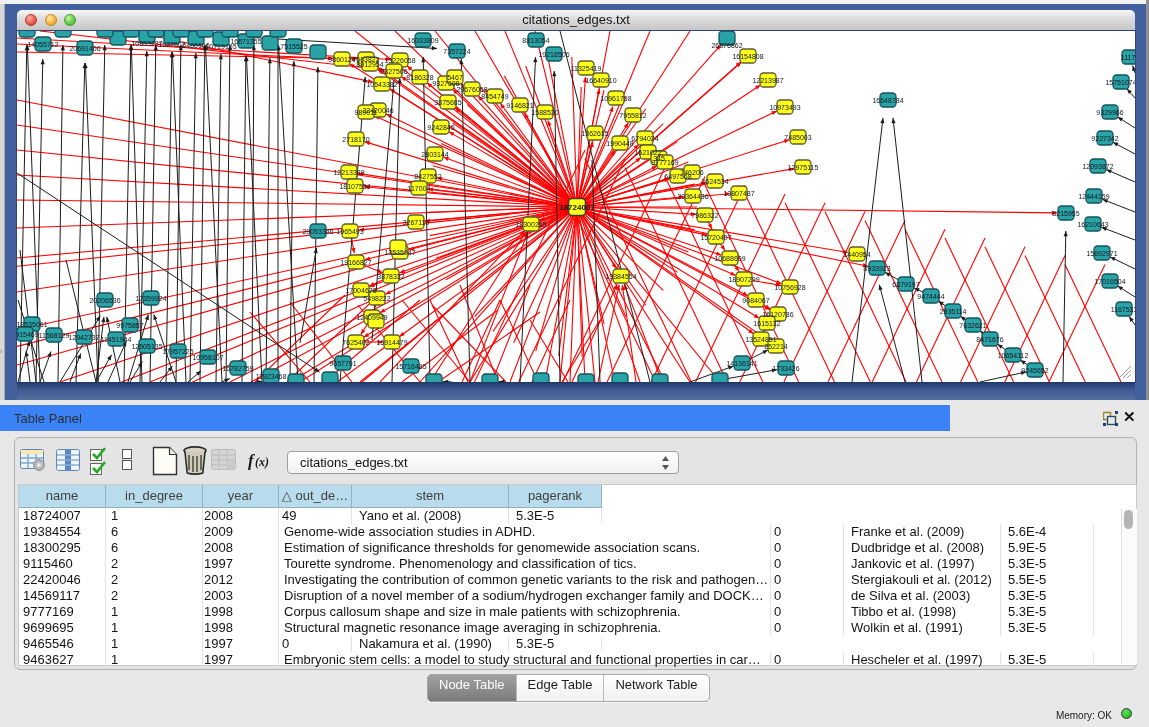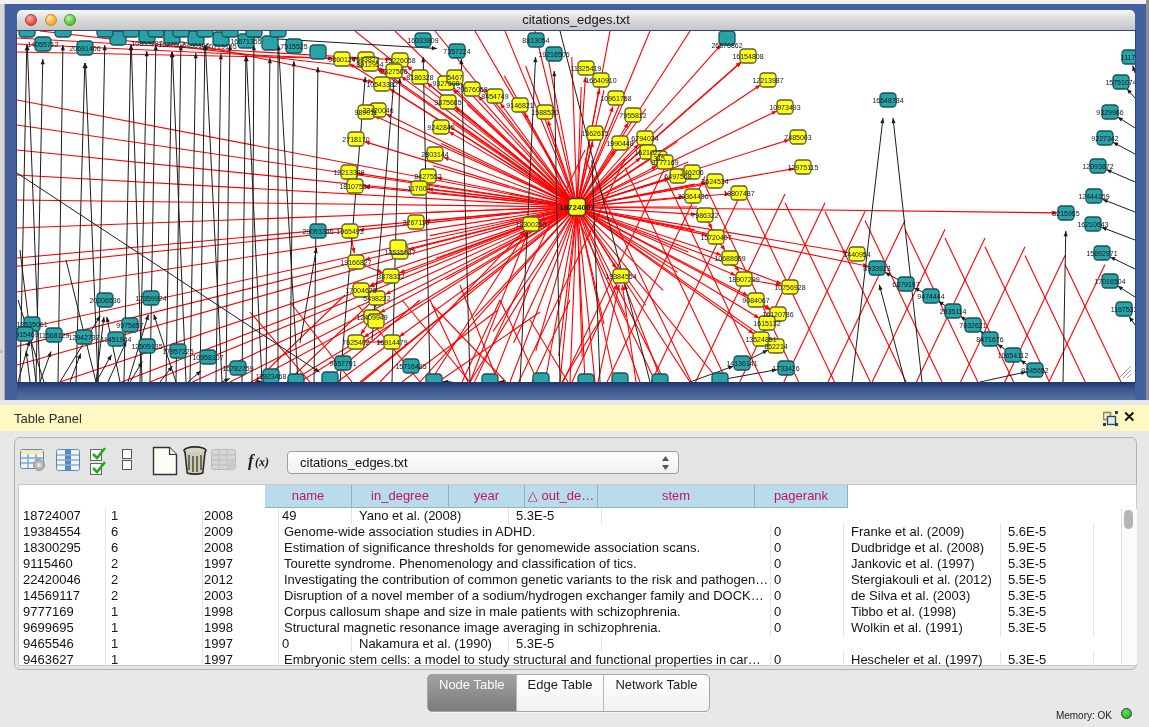--- a/index.html
+++ b/index.html
@@ -7,45 +7,45 @@
 #lstrip { position:absolute; left:0; top:4px; width:5px; height:396px; background:#d8d8d8; border-right:1px solid #a8a8a8; }
 #rgut { position:absolute; left:1146px; top:0; width:3px; height:400px; background:#8f8f8f; }
 #titlebar { position:absolute; left:17px; top:10px; width:1118px; height:21px; border-radius:5px 5px 0 0;
   background:linear-gradient(#f7f7f7, #dcdcdc 45%, #c6c6c6); border-bottom:1px solid #6e6e6e; }
 #title { text-align:center; font-size:13px; color:#161616; line-height:20px; }
 .tl { position:absolute; top:3.5px; width:12px; height:12px; border-radius:50%; }
 #canvas { position:absolute; left:17px; top:31px; width:1118px; height:351px; background:#ffffff; overflow:hidden; box-shadow:0 0 0 1px #2e4579; }
 #bband { position:absolute; left:17px; top:382px; width:1118px; height:18px;
   background:linear-gradient(#1e3865, #3d5890 40%, #54709f); }
 #panel { position:absolute; left:0; top:400px; width:1149px; height:327px; background:#e8e8e8; }
-#phead { position:absolute; left:0; top:5px; width:1149px; height:26px; background:#fef9c3; }
+#phead { position:absolute; left:0; top:5px; width:950px; height:26px; background:#3b82f6; }
 #ptitle { position:absolute; left:14px; top:6px; font-size:13px; color:#2e2e2e; }
 #pclose { position:absolute; left:1123px; top:3px; font-size:15px; font-weight:bold; color:#111; }
 #box { position:absolute; left:14px; top:37px; width:1123px; height:233px; background:#e4e4e4;
   border:1px solid #b2b2b2; border-radius:6px; }
 #tbl { position:absolute; left:3px; top:46px; width:1119px; height:182px; background:#fff; border:1px solid #c9c9c9; }
-#thead { position:absolute; left:0px; top:0px; height:23px; width:1075px; display:flex; font-size:13px; color:#be185d;justify-content:center; }
+#thead { position:absolute; left:0px; top:0px; height:23px; width:1075px; display:flex; font-size:13px; color:#404040; }
 #thead div { background:#b9dcec; border-right:1px solid #8fb2c4; border-bottom:1px solid #8fb2c4; text-align:center; line-height:22px; height:23px; }
 #tbody { position:absolute; left:0; top:23px; width:1075px; font-size:13px; color:#131313; }
 .tr { display:flex; height:16px; line-height:16px; white-space:nowrap; }
 .tr div { overflow:hidden; border-right:1px solid #e3e3e3; }
 .c0 { width:87px; padding-left:4px; }
 .c1 { width:97px; padding-left:5px; }
 .c2 { width:76px; padding-left:1px; }
 .c3 { width:492px; padding-left:5px; }
 .c4 { width:73px; padding-left:3px; }
 .c5 { width:157px; padding-left:7px; }
 .c6 { width:93px; padding-left:7px; }
 #vsb { position:absolute; left:1102px; top:24px; width:16px; height:155px; background:#fbfbfb; border-left:1px solid #ddd; }
 #vsb .thumb { position:absolute; left:2px; top:1px; width:9px; height:19px; border-radius:5px; background:#b5b5b5; }
 #toolbar { position:absolute; left:3px; top:3px; height:40px; width:1113px; }
 #dd { position:absolute; left:269px; top:10px; width:392px; height:23px; background:linear-gradient(#ffffff,#f1f1f1);
   border:1px solid #9e9e9e; border-radius:4px; font-size:13px; color:#111; padding-left:12px; line-height:21px; }
 #ddcaret { position:absolute; right:8px; top:3px; width:9px; height:16px; }
-#seg { position:absolute; left:427px; top:274px; height:38px; display:flex; font-size:13px;
+#seg { position:absolute; left:427px; top:274px; height:28px; display:flex; font-size:13px;
   border:1px solid #a6a6a6; border-radius:5px; overflow:hidden; background:#4c1d95; box-shadow:0 1px 0 rgba(255,255,255,.7); }
 #seg div { padding:0 11px; line-height:20px; color:#1d1d1d; border-right:1px solid #b9b9b9; background:linear-gradient(#fff,#f1f1f1); }
 #seg div.sel { background:linear-gradient(#a2a2a2,#7b7b7b); color:#fdfdfd; }
 #seg div:last-child { border-right:none; }
 #status { position:absolute; left:0; top:300px; width:1149px; height:27px; }
 #mem { position:absolute; right:37px; top:10px; font-size:10px; color:#222; }
 #dot { position:absolute; right:17px; top:8px; width:11px; height:11px; border-radius:50%;
   background:radial-gradient(circle at 38% 32%, #63e05a, #2cc32c 65%, #23a523); border:1.5px solid #3a3a3a; }
 </style></head>
 <body>
@@ -916,21 +916,21 @@
             <div class="c5">Yano et al. (2008)</div>
             <div class="c6">5.3E-5</div>
           </div>
 <div class="tr">
             <div class="c0">19384554</div>
             <div class="c1">6</div>
             <div class="c2">2009</div>
             <div class="c3">Genome‑wide association studies in ADHD.</div>
             <div class="c4">0</div>
             <div class="c5">Franke et al. (2009)</div>
-            <div class="c6">5.6E-5</div>
+            <div class="c6">5.6E-4</div>
           </div>
 <div class="tr">
             <div class="c0">18300295</div>
             <div class="c1">6</div>
             <div class="c2">2008</div>
             <div class="c3">Estimation of significance thresholds for genomewide association scans.</div>
             <div class="c4">0</div>
             <div class="c5">Dudbridge et al. (2008)</div>
             <div class="c6">5.9E-5</div>
           </div>

